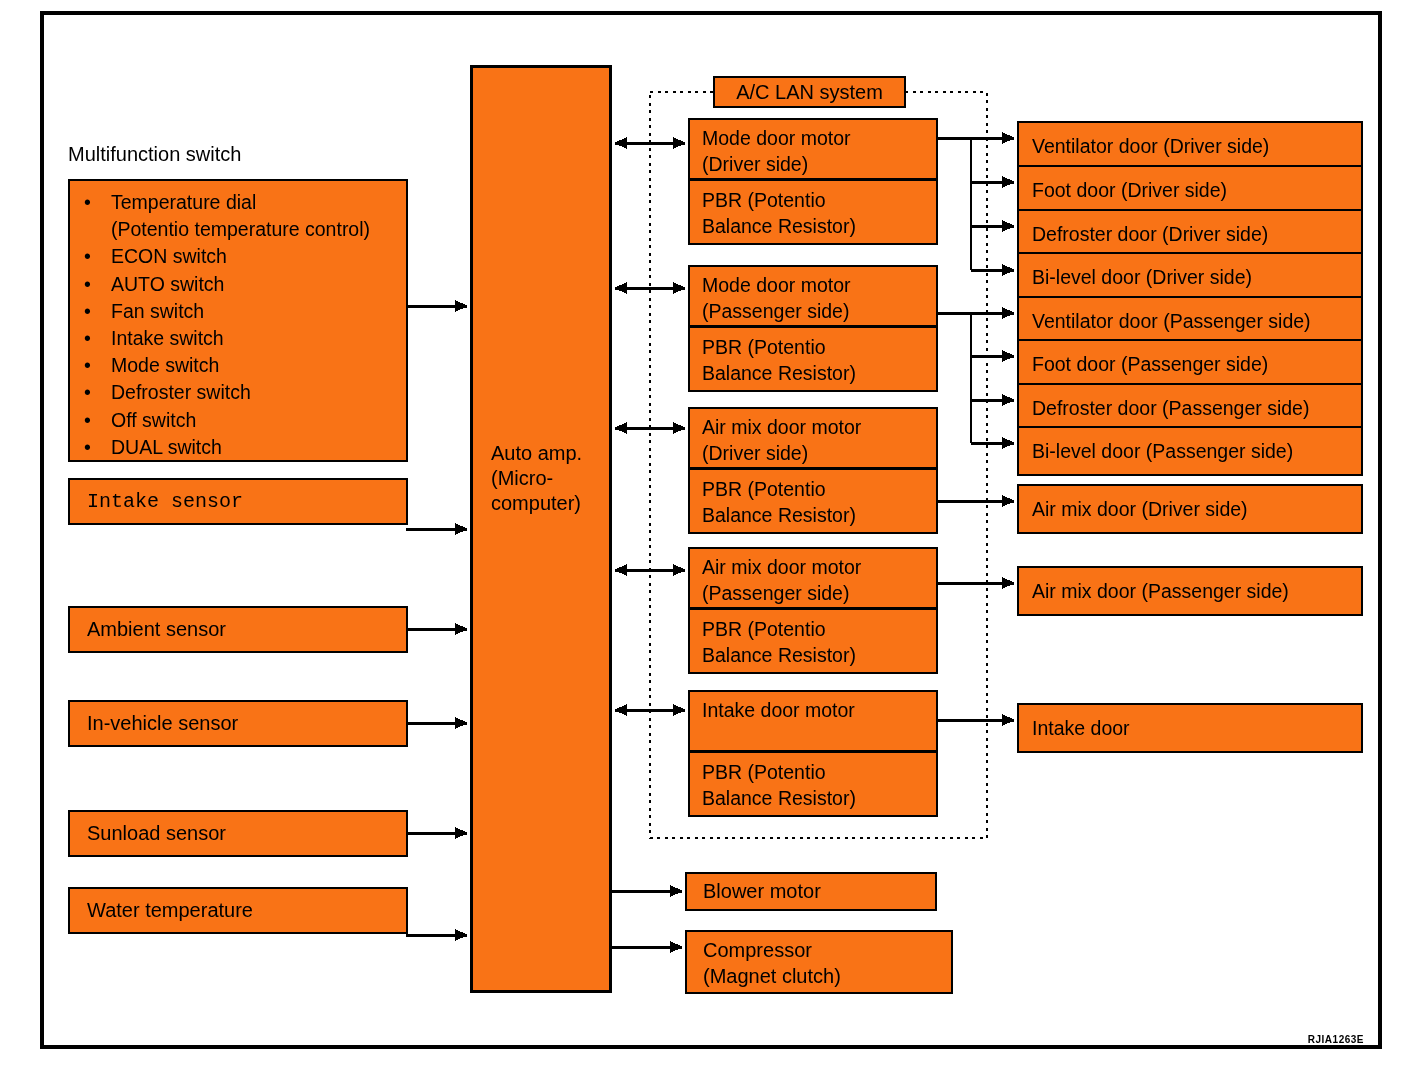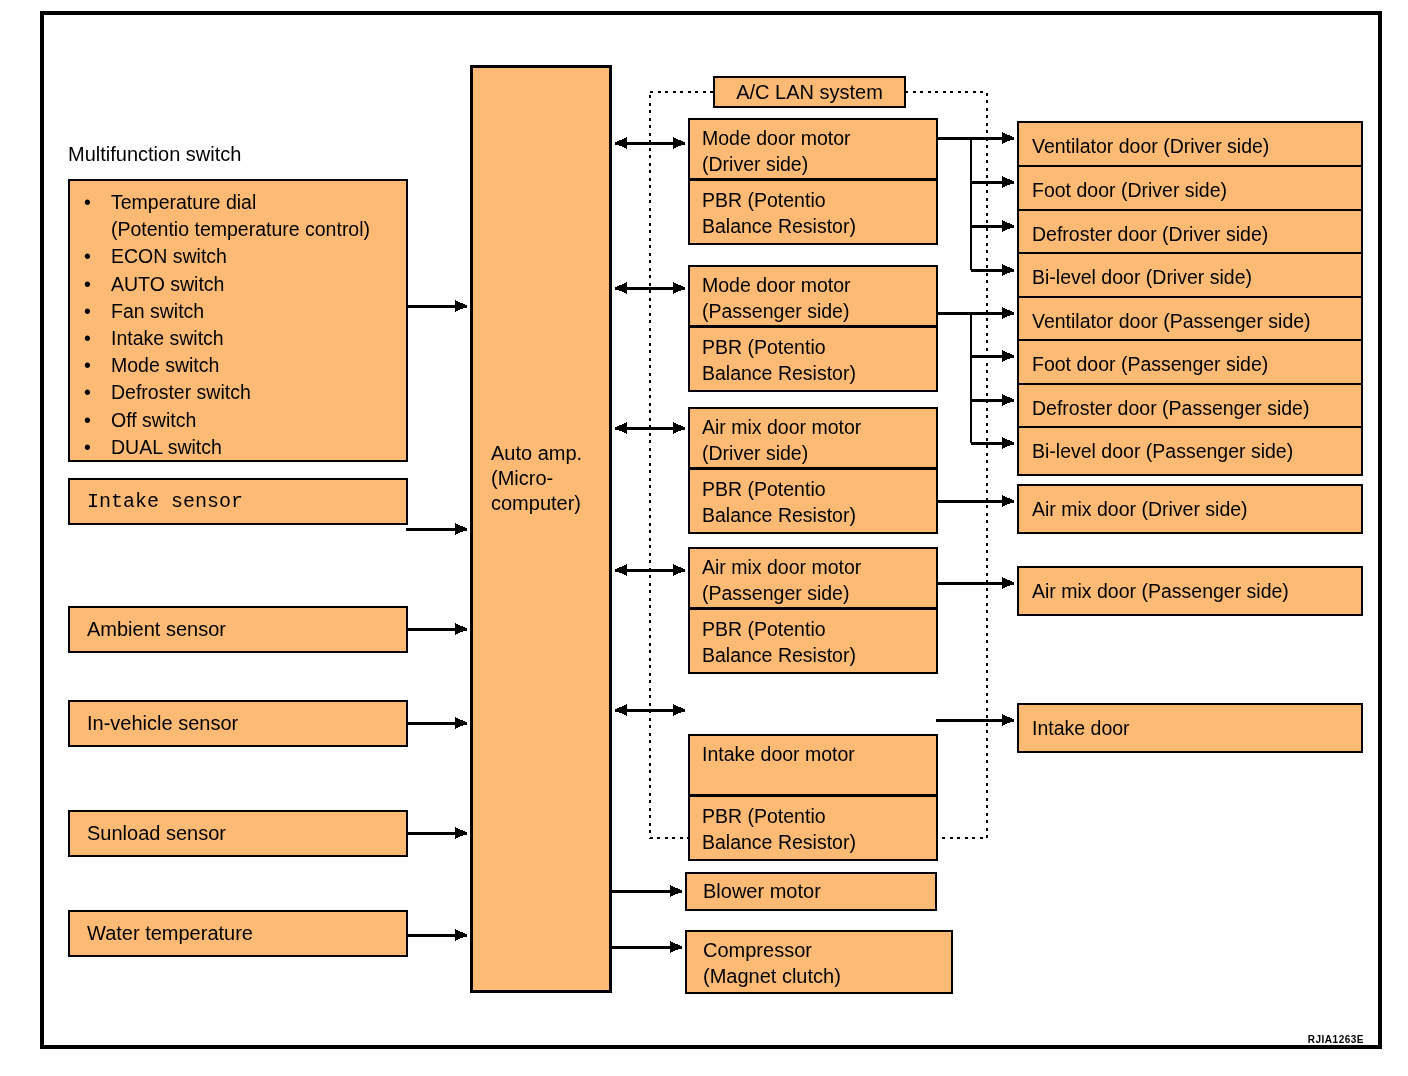--- a/index.html
+++ b/index.html
@@ -1,20 +1,20 @@
 <!DOCTYPE html>
 <html><head>
 <meta charset="utf-8">
 <style>
   html,body{margin:0;padding:0;background:#ffffff;}
   body{width:1408px;height:1076px;font-family:"Liberation Sans",sans-serif;color:#000;}
   .stage{position:relative;width:1408px;height:1076px;background:#fff;overflow:hidden;}
   .wires{position:absolute;left:0;top:0;width:1408px;height:1076px;}
   .frame{position:absolute;left:40px;top:11px;width:1342px;height:1038px;border:4px solid #000;box-sizing:border-box;}
-  .box{position:absolute;background:#fdba74;border:2.5px solid #000;box-sizing:border-box;}
+  .box{position:absolute;background:#f97316;border:2.5px solid #000;box-sizing:border-box;}
   .plain-label{position:absolute;font-size:20px;}
   
   .mf-box{left:68px;top:179px;width:340px;height:283px;padding:8px 6px 0 14px;}
   .mf-row{display:flex;font-size:19.5px;line-height:27.2px;}
   .mf-bullet{width:27px;flex:0 0 27px;}
   .mf-cont{margin-left:27px;}
   
   .sensor{left:68px;width:340px;height:47px;display:flex;align-items:center;padding-left:17px;font-size:20px;}
   
   .amp{left:470px;top:65px;width:142px;height:928px;border-width:3px;}
@@ -125,21 +125,21 @@
     <div class="mf-row">
         <span class="mf-bullet">•</span>
         <span>DUAL switch</span>
       </div>
   </div>
 
   <div class="box sensor" style="top:478px;font-family:Liberation Mono, monospace;">Intake sensor</div>
   <div class="box sensor" style="top:606px;">Ambient sensor</div>
   <div class="box sensor" style="top:700px;">In-vehicle sensor</div>
   <div class="box sensor" style="top:810px;">Sunload sensor</div>
-  <div class="box sensor" style="top:910px;">Water temperature</div>
+  <div class="box sensor" style="top:887px;">Water temperature</div>
 
   <div class="box amp"></div>
   <div class="amp-text">
     <div>Auto amp.</div>
     <div>(Micro-</div>
     <div>computer)</div>
   </div>
 
   <div class="box lan-label">A/C LAN system</div>
 
@@ -176,21 +176,21 @@
   <div class="box motor" style="top:547px;">
     <div class="motor-title">
       <div>Air mix door motor</div>
       <div>(Passenger side)</div>
     </div>
     <div class="motor-pbr">
       <div>PBR (Potentio</div>
       <div>Balance Resistor)</div>
     </div>
   </div>
-  <div class="box motor" style="top:690px;margin-top:44px;">
+  <div class="box motor" style="top:690px;">
     <div class="motor-title">
       <div>Intake door motor</div>
       <div></div>
     </div>
     <div class="motor-pbr">
       <div>PBR (Potentio</div>
       <div>Balance Resistor)</div>
     </div>
   </div>
 

